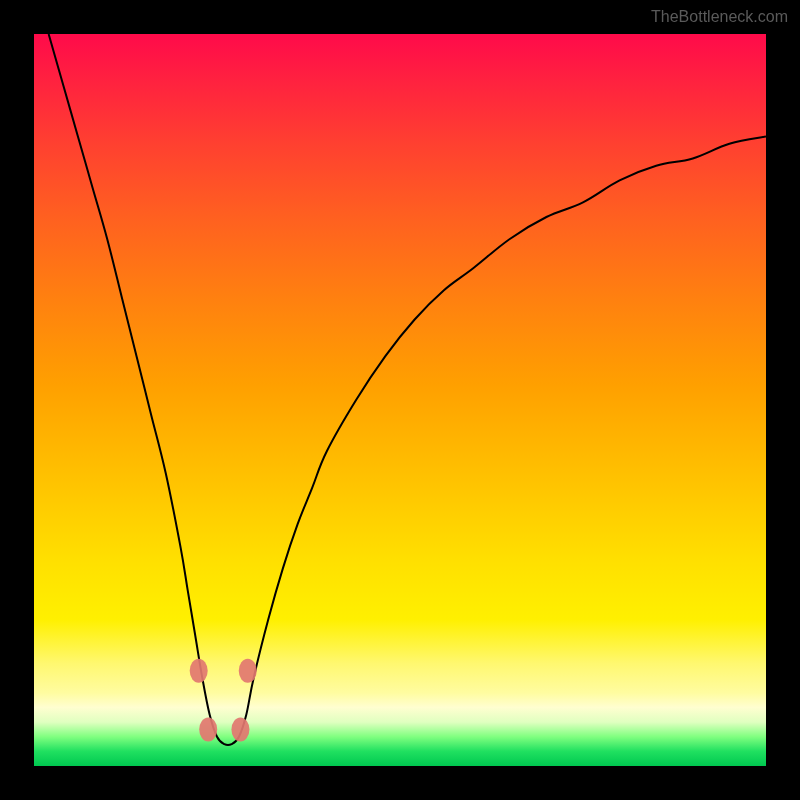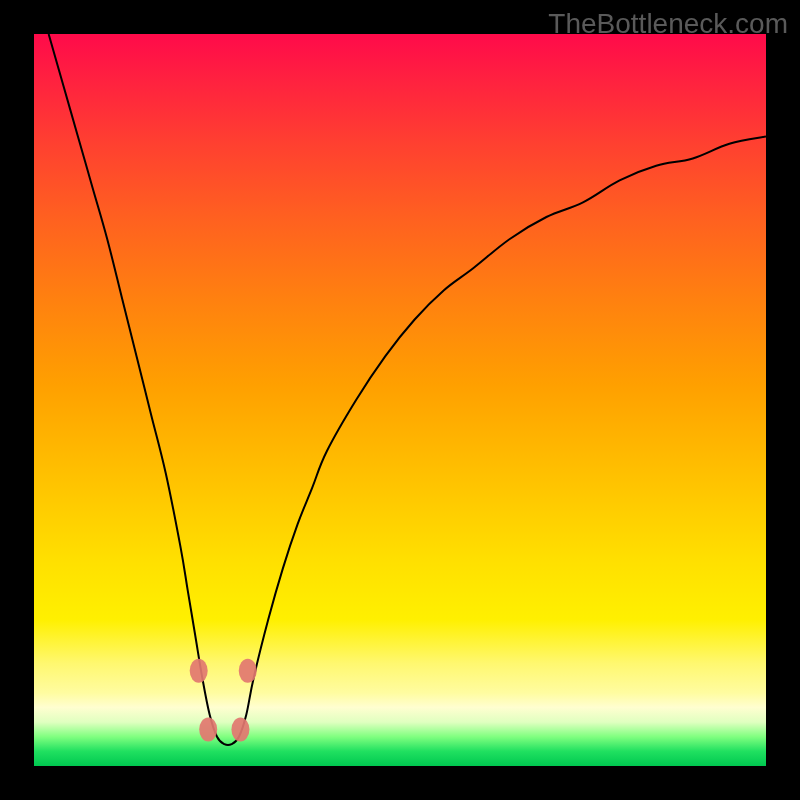--- a/index.html
+++ b/index.html
@@ -12,21 +12,21 @@
       height: 800px;
       background: #000;
       position: relative;
       font-family: Arial, sans-serif;
     }
     .watermark {
       position: absolute;
       top: 8px;
       right: 12px;
       color: #5a5a5a;
-      font-size: 28px;
+      font-size: 16px;
       z-index: 10;
       font-weight: normal;
     }
     .chart-container {
       position: absolute;
       top: 34px;
       left: 34px;
       width: 732px;
       height: 732px;
       overflow: hidden;

